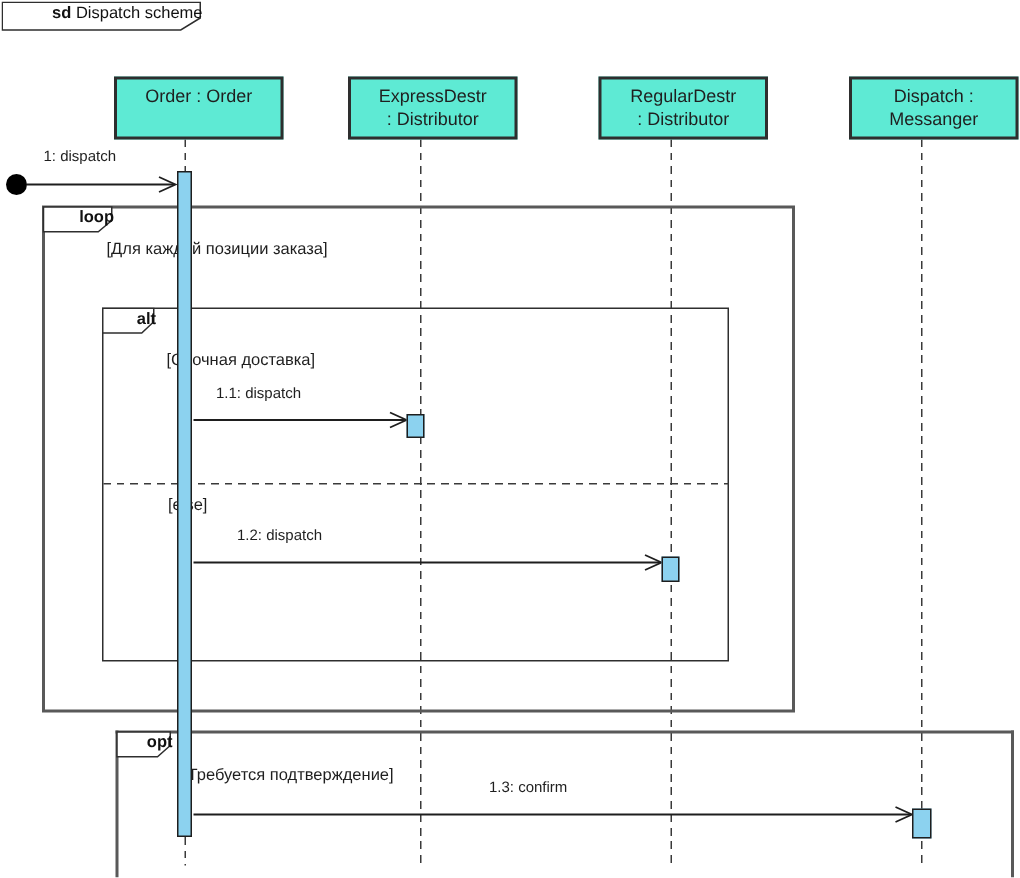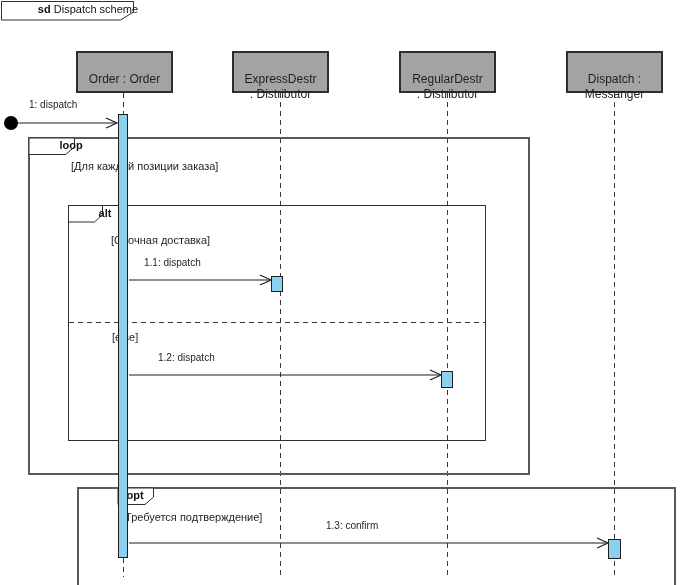--- a/index.html
+++ b/index.html
@@ -3,23 +3,23 @@
 <meta charset="utf-8">
 <style>
   html,body{margin:0;padding:0;background:#fff;}
   #canvas{
     position:relative;width:680px;height:585px;background:#ffffff;overflow:hidden;
     font-family:"Liberation Sans",sans-serif;color:#1f1f1f;
   }
   .abs{position:absolute;}
   
   .head-box{
-    position:absolute;top:51px;width:97px;height:42px;box-sizing:border-box;
-    background:#a3a3a3;border:2px solid #2e2e2e;
-    font-size:12px;line-height:15px;text-align:center;padding-top:19px;
+    position:absolute;top:51px;width:113px;height:42px;box-sizing:border-box;
+    background:#5eead4;border:2px solid #2e2e2e;
+    font-size:12px;line-height:15px;text-align:center;padding-top:4px;
   }
   .head-box span{display:block;}
   
   .lifeline{
     position:absolute;width:1px;
     background:repeating-linear-gradient(to bottom,#3a3a3a 0 5px,transparent 5px 9px);
   }
   
   .activation{
     position:absolute;box-sizing:border-box;
@@ -30,21 +30,21 @@
   .frame.loop{left:28px;top:137px;width:502px;height:338px;border:2px solid #595959;}
   .frame.alt{left:68px;top:205px;width:418px;height:236px;border:1px solid #2e2e2e;}
   .frame.opt{left:77px;top:487px;width:599px;height:120px;border:2px solid #595959;border-bottom:none;}
   .alt-separator{
     position:absolute;left:69px;top:322px;width:417px;height:1px;
     background:repeating-linear-gradient(to right,#3a3a3a 0 5px,transparent 5px 9px);
   }
   
   .pentagon{position:absolute;}
   .pentagon .plabel{
-    position:absolute;left:16px;top:0;width:100%;text-align:center;
+    position:absolute;left:0;top:0;width:100%;text-align:right;
     font-size:11px;font-weight:bold;padding:2px 0 0 6px;box-sizing:border-box;color:#111;
   }
   .pentagon.title-tab .plabel{font-weight:normal;padding-left:8px;}
   .kw{font-weight:bold;}
   
   .msg-label{position:absolute;font-size:10px;color:#1f1f1f;white-space:nowrap;}
   .guard{position:absolute;font-size:11px;color:#1f1f1f;white-space:nowrap;}
   
   .found-circle{
     position:absolute;left:4px;top:116px;width:14px;height:14px;border-radius:50%;background:#000;
@@ -82,21 +82,21 @@
     <div class="plabel">loop</div>
   </div>
 
   <div class="pentagon abs" style="left:68px;top:205px;width:36px;height:18px;">
     <svg width="36" height="18">
       <path d="M0.5,0.5 H34.5 V9.5 L26.5,17 H0.5 Z" fill="#ffffff" stroke="#2e2e2e" stroke-width="1"></path>
     </svg>
     <div class="plabel">alt</div>
   </div>
 
-  <div class="pentagon abs" style="left:77px;top:487px;width:38px;height:19px;padding-left:40px;">
+  <div class="pentagon abs" style="left:77px;top:487px;width:38px;height:19px;">
     <svg width="38" height="19">
       <path d="M1,1 H36.5 V10 L28,17.5 H1 Z" fill="#ffffff" stroke="#2e2e2e" stroke-width="1"></path>
     </svg>
     <div class="plabel">opt</div>
   </div>
 
   <div class="guard" style="left:71px;top:160px;">[Для каждой позиции заказа]</div>
   <div class="guard" style="left:111px;top:234px;">[Срочная доставка]</div>
   <div class="guard" style="left:112px;top:331px;">[else]</div>
   <div class="guard" style="left:122px;top:511px;">[Требуется подтверждение]</div>

